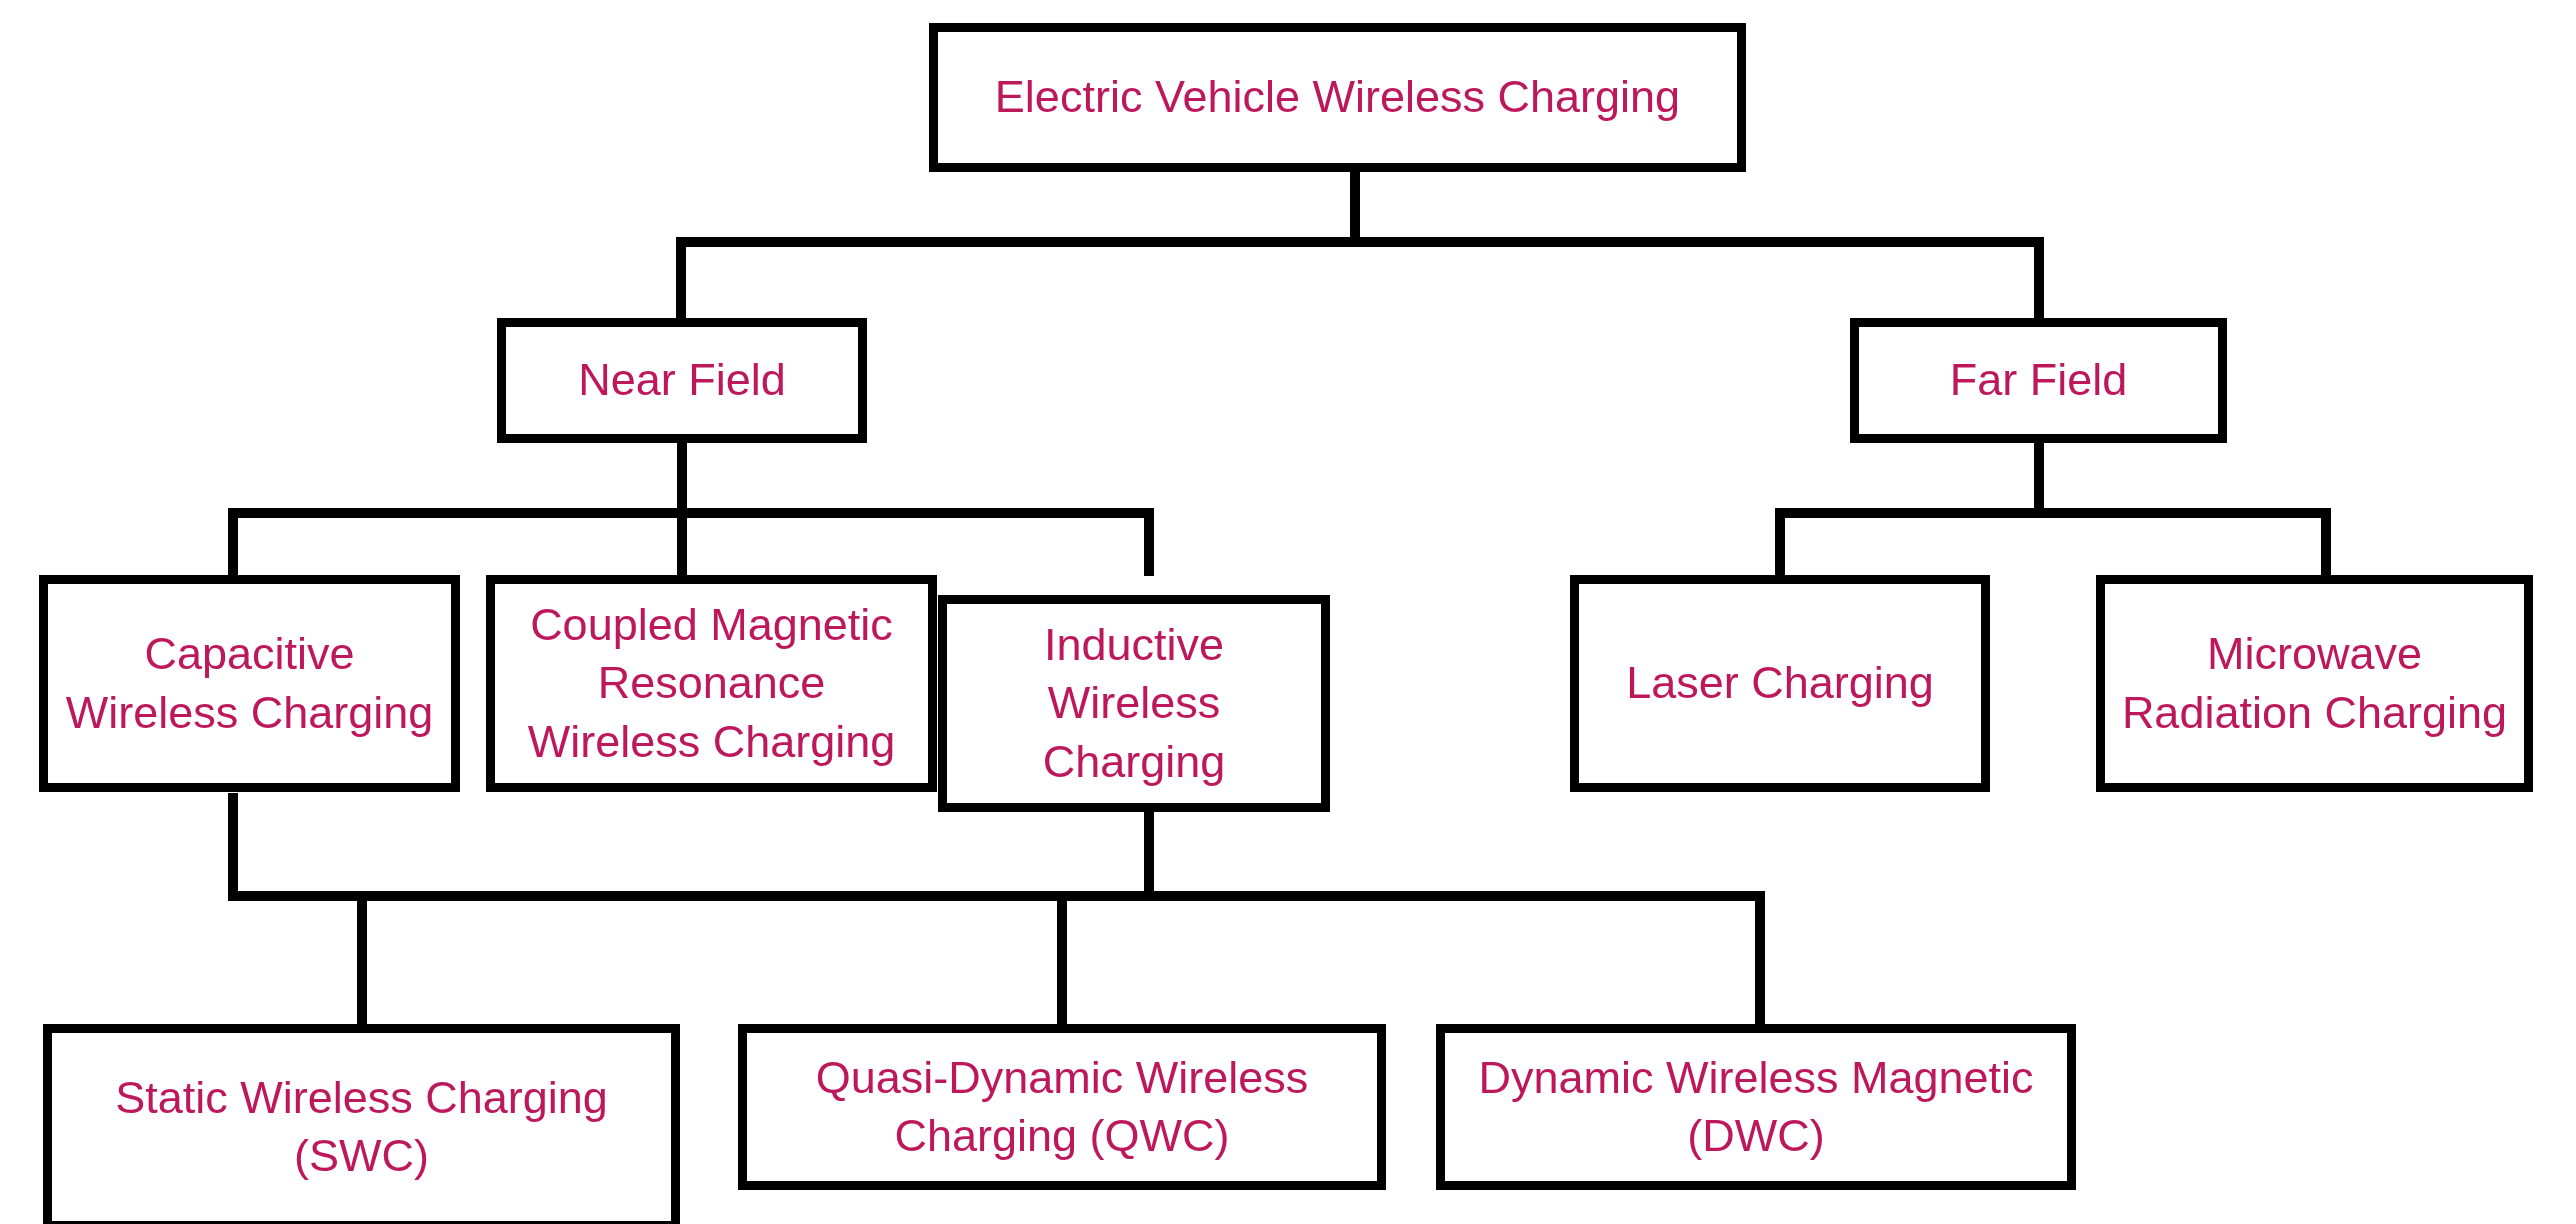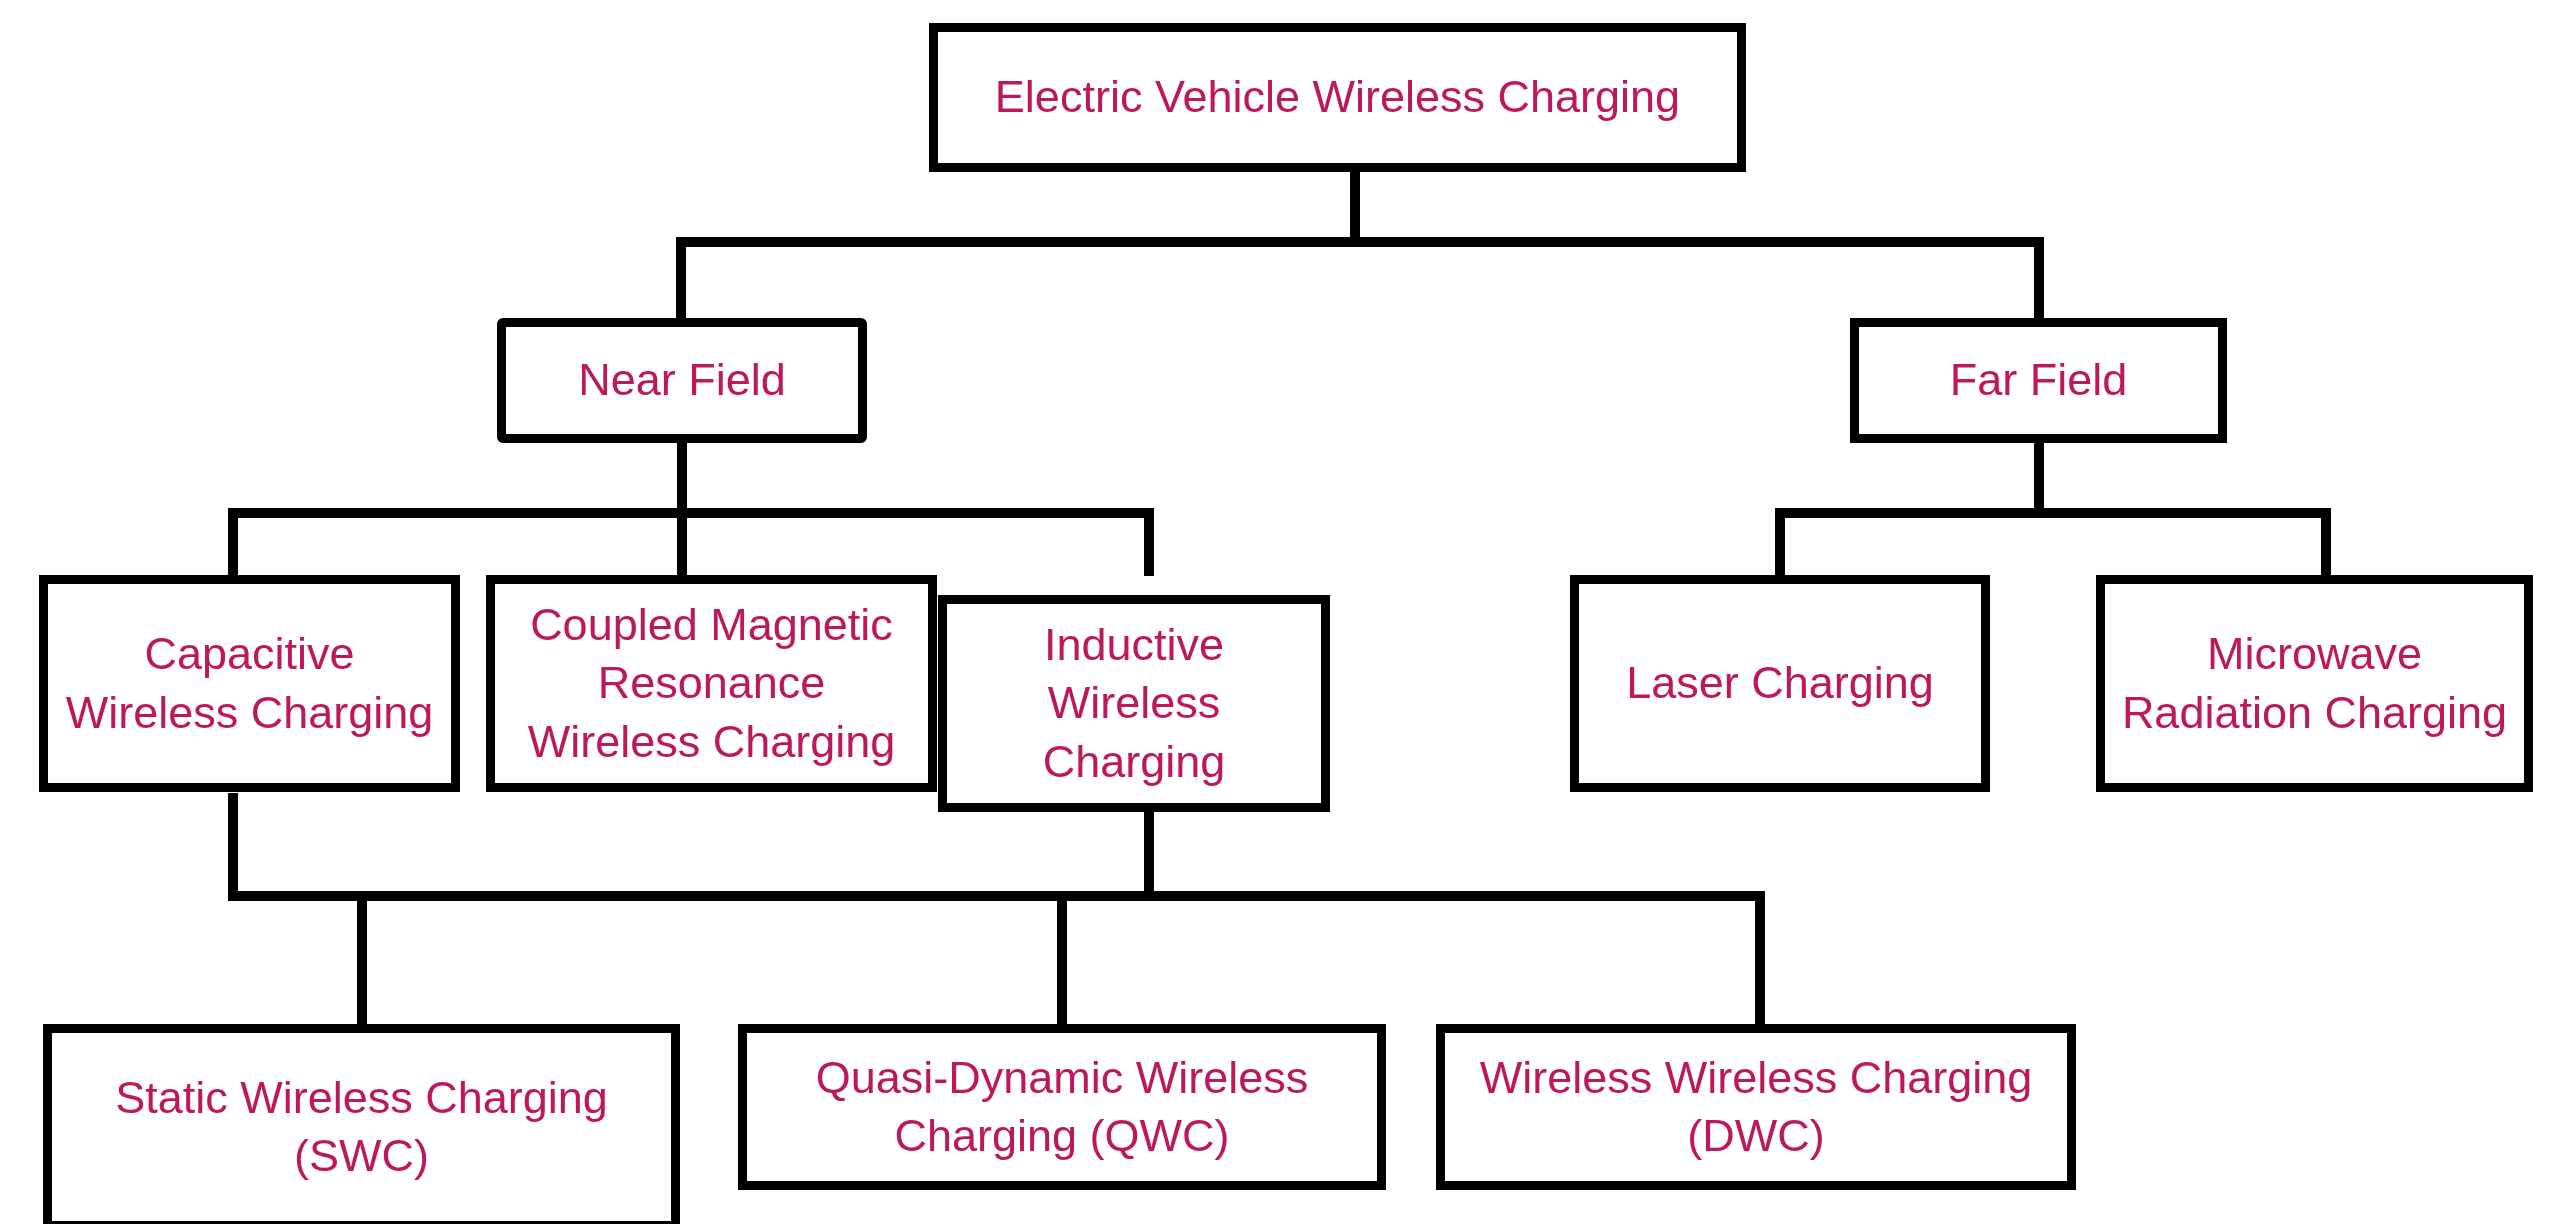--- a/index.html
+++ b/index.html
@@ -35,21 +35,21 @@
     white-space: pre-line;
     padding: 0 8px;
   }
   .line {
     position: absolute;
     background: #000000;
   }
 
   
   #n-root      { left: 929px; top: 23px;   width: 817px; height: 149px; }
-  #n-near      { left: 497px;  top: 318px;  width: 370px;  height: 125px; border-radius: 6px; }
+  #n-near      { left: 497px;  top: 318px;  width: 370px;  height: 125px; }
   #n-far       { left: 1850px; top: 318px;  width: 377px;  height: 125px; }
   #n-cap       { left: 39px;   top: 575px;  width: 421px;  height: 217px; }
   #n-cmr       { left: 486px;  top: 575px;  width: 451px;  height: 217px; }
   #n-ind       { left: 938px; top: 595px;  width: 392px;  height: 217px; }
   #n-laser     { left: 1570px; top: 575px;  width: 420px;  height: 217px; }
   #n-micro     { left: 2096px; top: 575px;  width: 437px;  height: 217px; }
   #n-swc       { left: 43px;   top: 1024px; width: 637px;  height: 206px; }
   #n-qwc       { left: 738px;  top: 1024px; width: 648px;  height: 166px; }
   #n-dwc      { left: 1436px; top: 1024px; width: 640px;  height: 166px; }
 </style>
@@ -111,18 +111,18 @@
   </div>
   <div class="node" id="n-swc">
     <span class="lbl">Static Wireless Charging
 (SWC)</span>
   </div>
   <div class="node" id="n-qwc">
     <span class="lbl">Quasi-Dynamic Wireless
 Charging (QWC)</span>
   </div>
   <div class="node" id="n-dwc">
-    <span class="lbl">Wireless Wireless Charging
+    <span class="lbl">Dynamic Wireless Magnetic
 (DWC)</span>
   </div>
 
 </div>
 
 
 </body></html>

